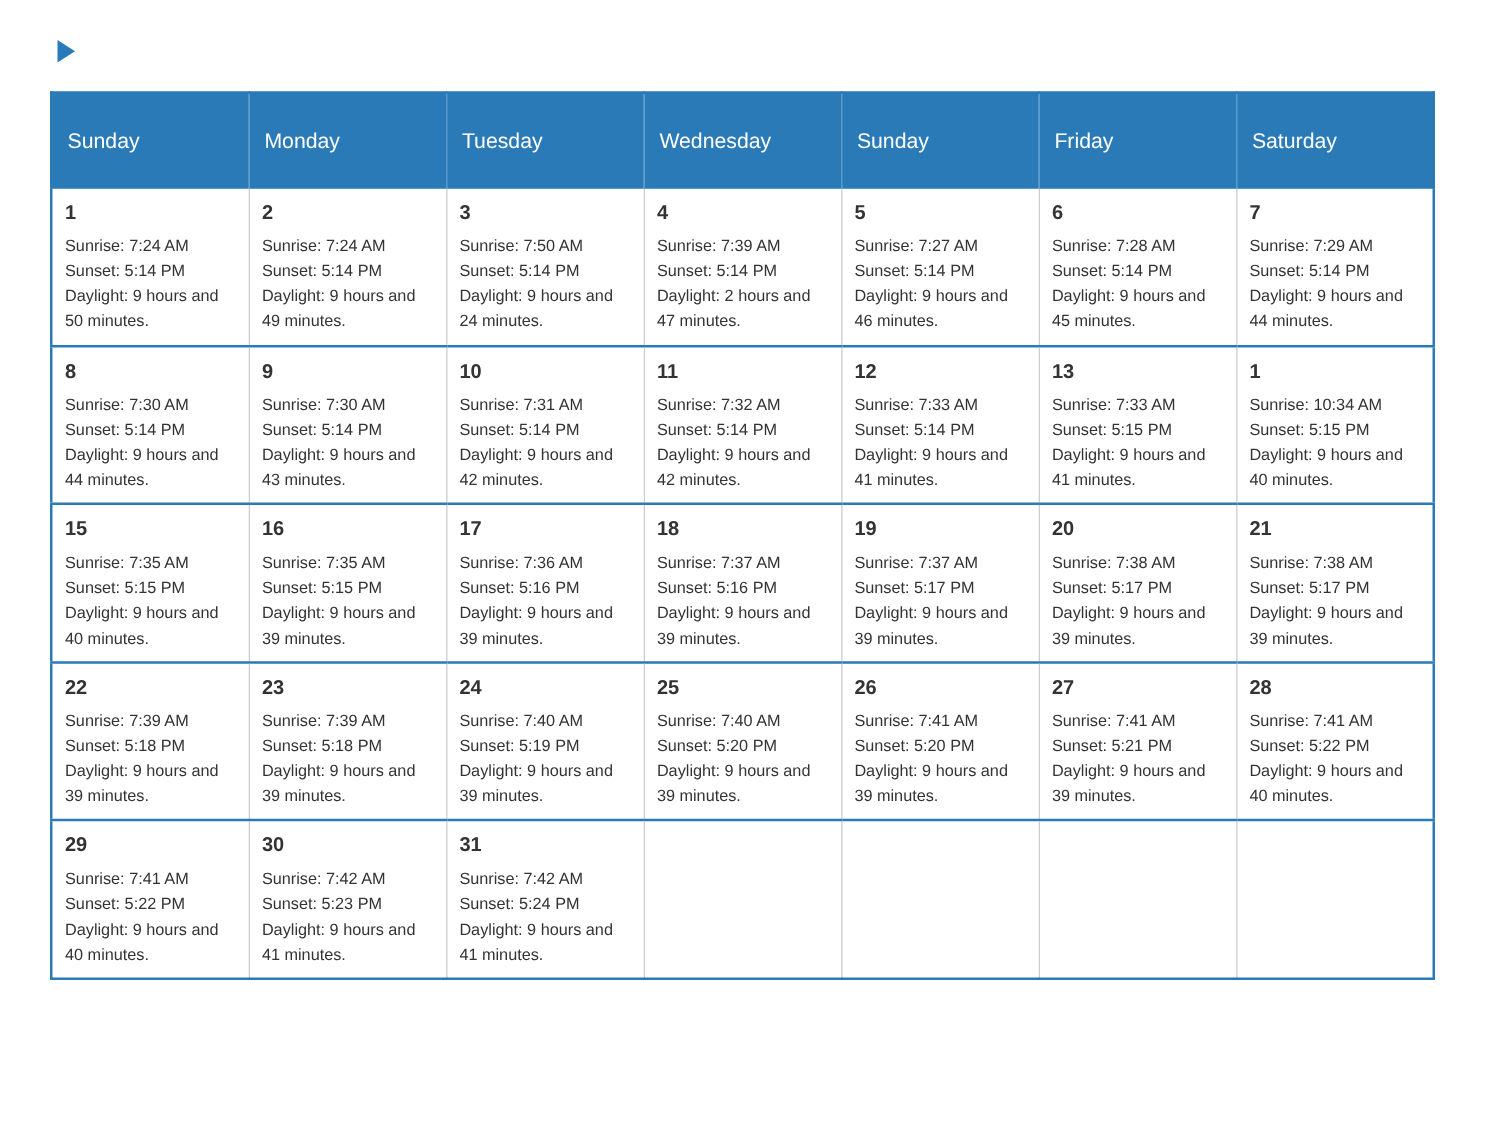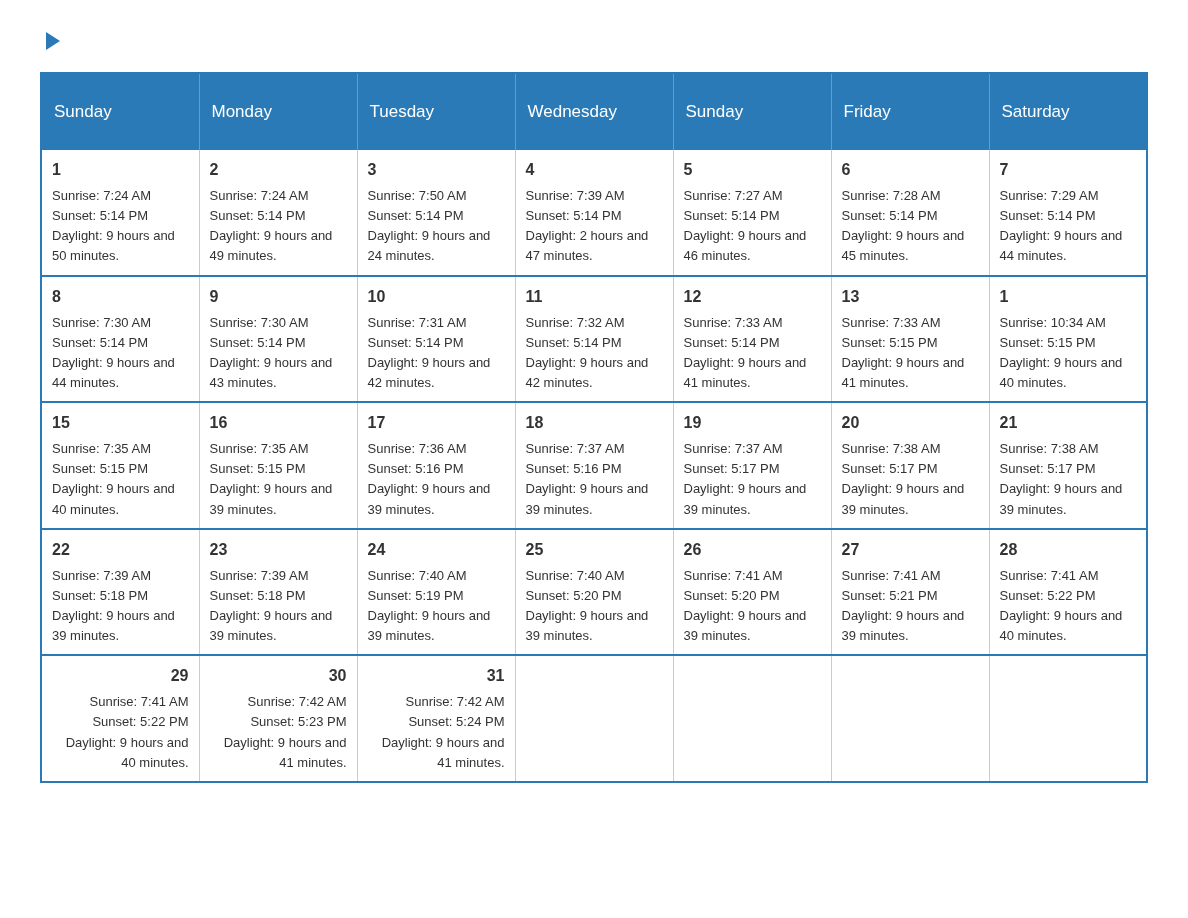--- a/index.html
+++ b/index.html
@@ -66,21 +66,20 @@
       width: 14.28%;
       font-size: 13px;
       color: #333;
       line-height: 1.5;
     }
     .calendar td:last-child {
       border-right: none;
     }
     .calendar tr:last-child td {
       border-bottom: none;
-      text-align: right;
     }
     .day-number {
       font-size: 16px;
       font-weight: bold;
       margin-bottom: 4px;
       display: block;
     }
     .day-info {
       font-size: 13px;
       line-height: 1.55;

